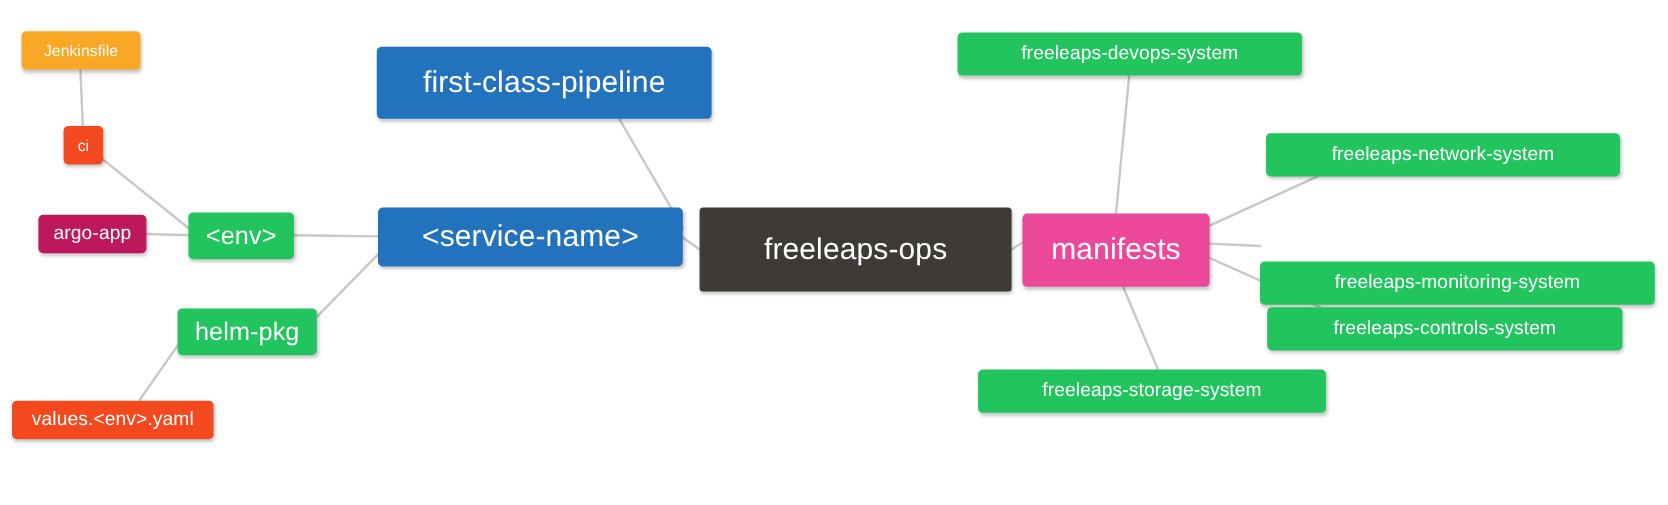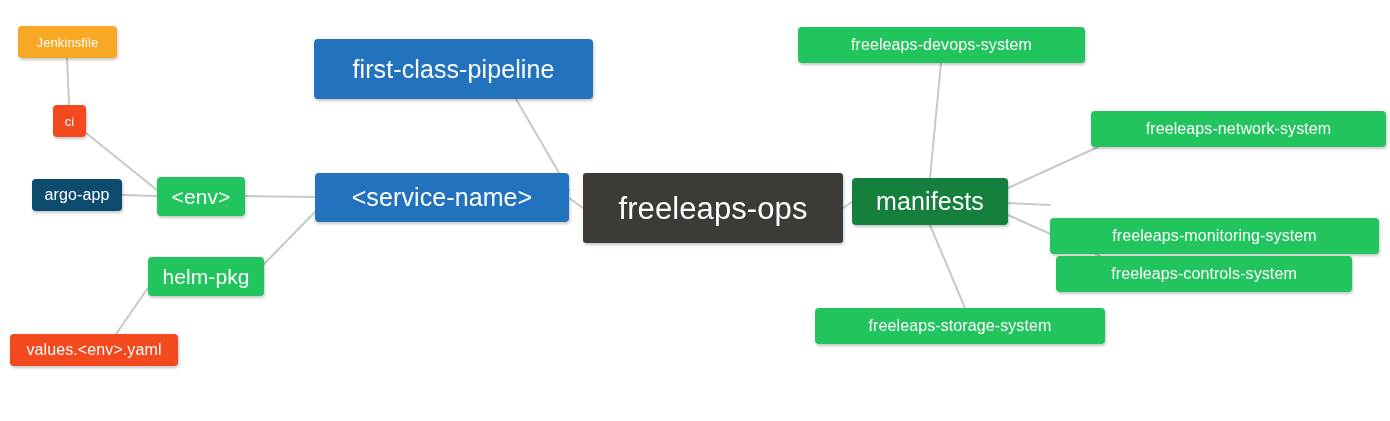--- a/index.html
+++ b/index.html
@@ -36,21 +36,21 @@
     color: #ffffff;
     border-radius: 4px;
     white-space: nowrap;
     line-height: 1;
     box-shadow: 1px 2px 3px rgba(0,0,0,0.22);
     padding: 16px 10px;
     letter-spacing: 0.1px;
     user-select: none;
   }
   .lvl-root {
-    font-size: 31px;
+    font-size: 25px;
     border-radius: 3px;
   }
   .lvl-1 {
     font-size: 25px;
   }
   .lvl-2 {
     font-size: 21px;
   }
   .lvl-3 {
     font-size: 16px;
@@ -82,48 +82,48 @@
       <path d="M 930 225 L 965 308" stroke="#c8c8c8" stroke-width="2" fill="none" stroke-linecap="round"></path>
     </svg>
 
   <div id="node-layer">
       <div class="node lvl-root" style="left: 583px; top: 173px; width: 260px; height: 70px; background: rgb(62, 58, 54);">
         <span>freeleaps-ops</span>
       </div>
       <div class="node lvl-1" style="left: 315px; top: 173px; width: 254px; height: 49px; background: rgb(34, 114, 189); text-align: right;">
         <span>&lt;service-name&gt;</span>
       </div>
-      <div class="node lvl-1" style="left: 852px; top: 178px; width: 156px; height: 47px; background: #15803d;">
+      <div class="node lvl-1" style="left: 852px; top: 178px; width: 156px; height: 61px; background: #ec4899;">
         <span>manifests</span>
       </div>
       <div class="node lvl-1" style="left: 314px; top: 39px; width: 279px; height: 60px; background: rgb(34, 114, 189);">
         <span>first-class-pipeline</span>
       </div>
       <div class="node lvl-2" style="left: 157px; top: 177px; width: 88px; height: 39px; background: rgb(34, 196, 94);">
         <span>&lt;env&gt;</span>
       </div>
       <div class="node lvl-2" style="left: 148px; top: 257px; width: 116px; height: 39px; background: rgb(34, 196, 94);">
         <span>helm-pkg</span>
       </div>
       <div class="node lvl-4" style="left: 53px; top: 105px; width: 33px; height: 32px; background: rgb(244, 72, 30);">
         <span>ci</span>
       </div>
-      <div class="node lvl-3" style="left: 32px; top: 179px; width: 90px; height: 20px; background: #0c4a6e;">
+      <div class="node lvl-3" style="left: 32px; top: 179px; width: 90px; height: 20px; background: #be185d;">
         <span>argo-app</span>
       </div>
       <div class="node lvl-3" style="left: 10px; top: 334px; width: 168px; height: 31px; background: rgb(244, 72, 30);">
         <span>values.&lt;env&gt;.yaml</span>
       </div>
       <div class="node lvl-4" style="left: 18px; top: 26px; width: 99px; height: 31px; background: rgb(249, 168, 37);">
         <span>Jenkinsfile</span>
       </div>
       <div class="node lvl-3" style="left: 798px; top: 27px; width: 287px; height: 36px; background: rgb(34, 196, 94);">
         <span>freeleaps-devops-system</span>
       </div>
-      <div class="node lvl-3" style="left: 1055px; top: 111px; width: 295px; height: 36px; background: rgb(34, 196, 94); margin-left: 36px;">
+      <div class="node lvl-3" style="left: 1055px; top: 111px; width: 295px; height: 36px; background: rgb(34, 196, 94);">
         <span>freeleaps-network-system</span>
       </div>
       <div class="node lvl-3" style="left: 1050px; top: 187px; width: 329px; height: 36px; background: rgb(34, 196, 94); margin-top: 31px;">
         <span>freeleaps-monitoring-system</span>
       </div>
       <div class="node lvl-3" style="left: 1056px; top: 256px; width: 296px; height: 36px; background: rgb(34, 196, 94);">
         <span>freeleaps-controls-system</span>
       </div>
       <div class="node lvl-3" style="left: 815px; top: 308px; width: 290px; height: 36px; background: rgb(34, 196, 94);">
         <span>freeleaps-storage-system</span>

